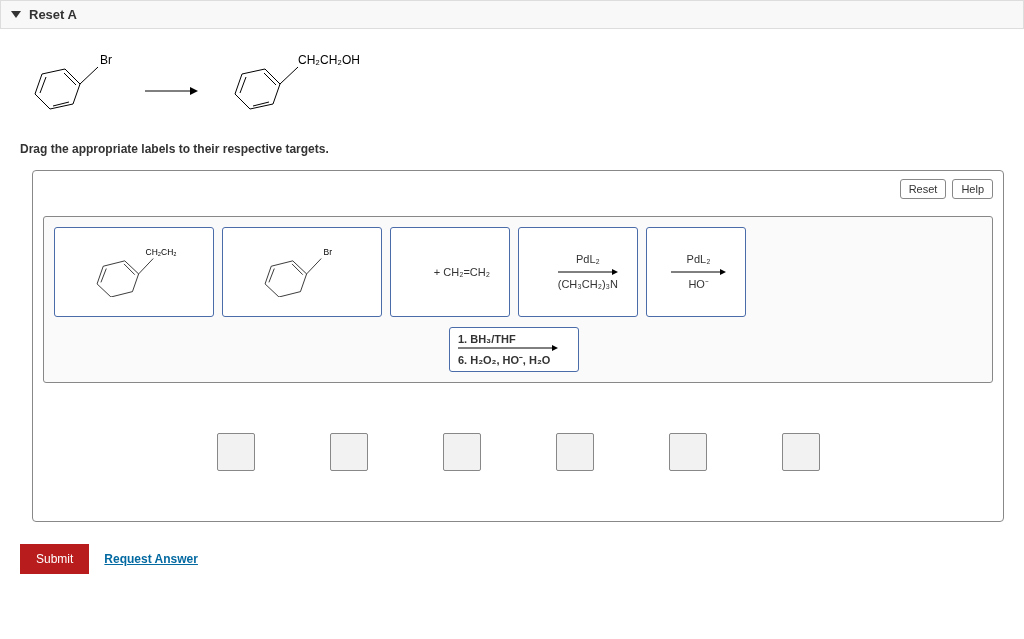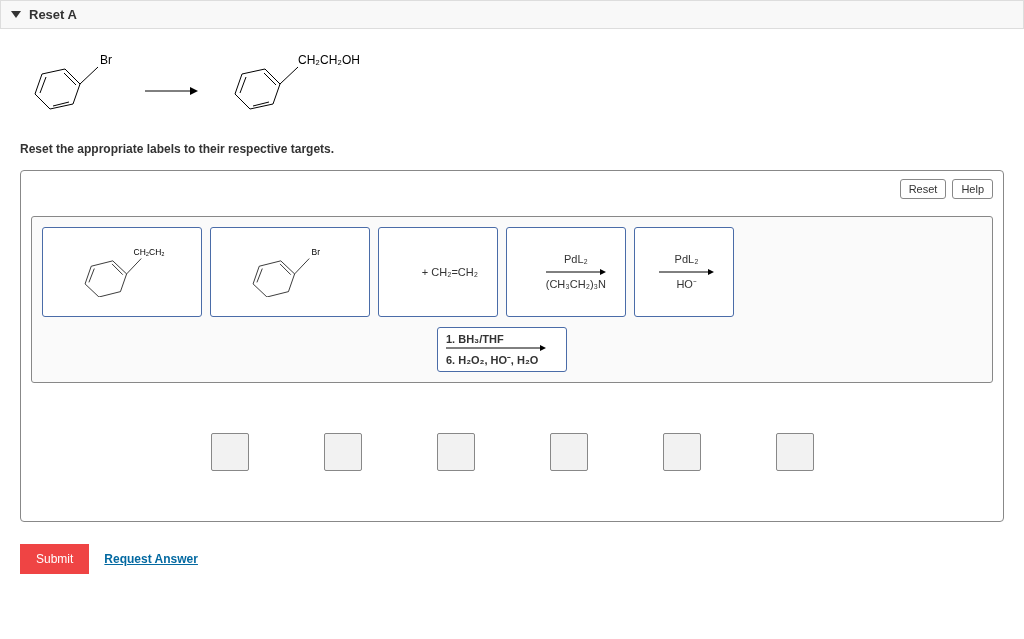--- a/index.html
+++ b/index.html
@@ -45,20 +45,21 @@
       font-weight: bold;
       font-size: 12px;
       padding: 0 0 10px 0;
     }
     .drag-panel {
       border: 1px solid #888;
       border-radius: 4px;
       padding: 10px;
       margin-top: 4px;
       position: relative;
+      margin-left: 12px;
     }
     .panel-buttons {
       position: absolute;
       top: 8px;
       right: 10px;
       display: flex;
       gap: 6px;
     }
     .small-btn {
       border: 1px solid #888;
@@ -117,21 +118,21 @@
       background: #f2f2f2;
       border-radius: 2px;
     }
     .submit-row {
       display: flex;
       align-items: center;
       gap: 15px;
       padding: 12px 20px 20px 20px;
     }
     .submit-btn {
-      background: #ef4444;
+      background: #b91c1c;
       color: #fff;
       border: none;
       padding: 8px 16px;
       font-size: 12px;
       cursor: pointer;
     }
     .request-link {
       color: #0369a1;
       text-decoration: underline;
       font-size: 12px;
@@ -181,21 +182,21 @@
         <polygon points="30,60 15,45 22,25 45,20 60,35 53,55" fill="none" stroke="#000" stroke-width="1"></polygon>
         <line x1="20" y1="44" x2="26" y2="28" stroke="#000" stroke-width="1"></line>
         <line x1="44" y1="24" x2="56" y2="36" stroke="#000" stroke-width="1"></line>
         <line x1="49" y1="53" x2="33" y2="57" stroke="#000" stroke-width="1"></line>
         <line x1="60" y1="35" x2="78" y2="18" stroke="#000" stroke-width="1"></line>
         <text x="78" y="15" font-size="12" fill="#000">CH₂CH₂OH</text>
       </svg>
     </div>
   </div>
 
-  <div class="instruction">Reset the appropriate labels to their respective targets.</div>
+  <div class="instruction">Drag the appropriate labels to their respective targets.</div>
 
   <div class="drag-panel">
     <div class="panel-buttons">
       <button class="small-btn">Reset</button>
       <button class="small-btn">Help</button>
     </div>
 
     <div class="labels-area">
       <div class="labels-row">
 

